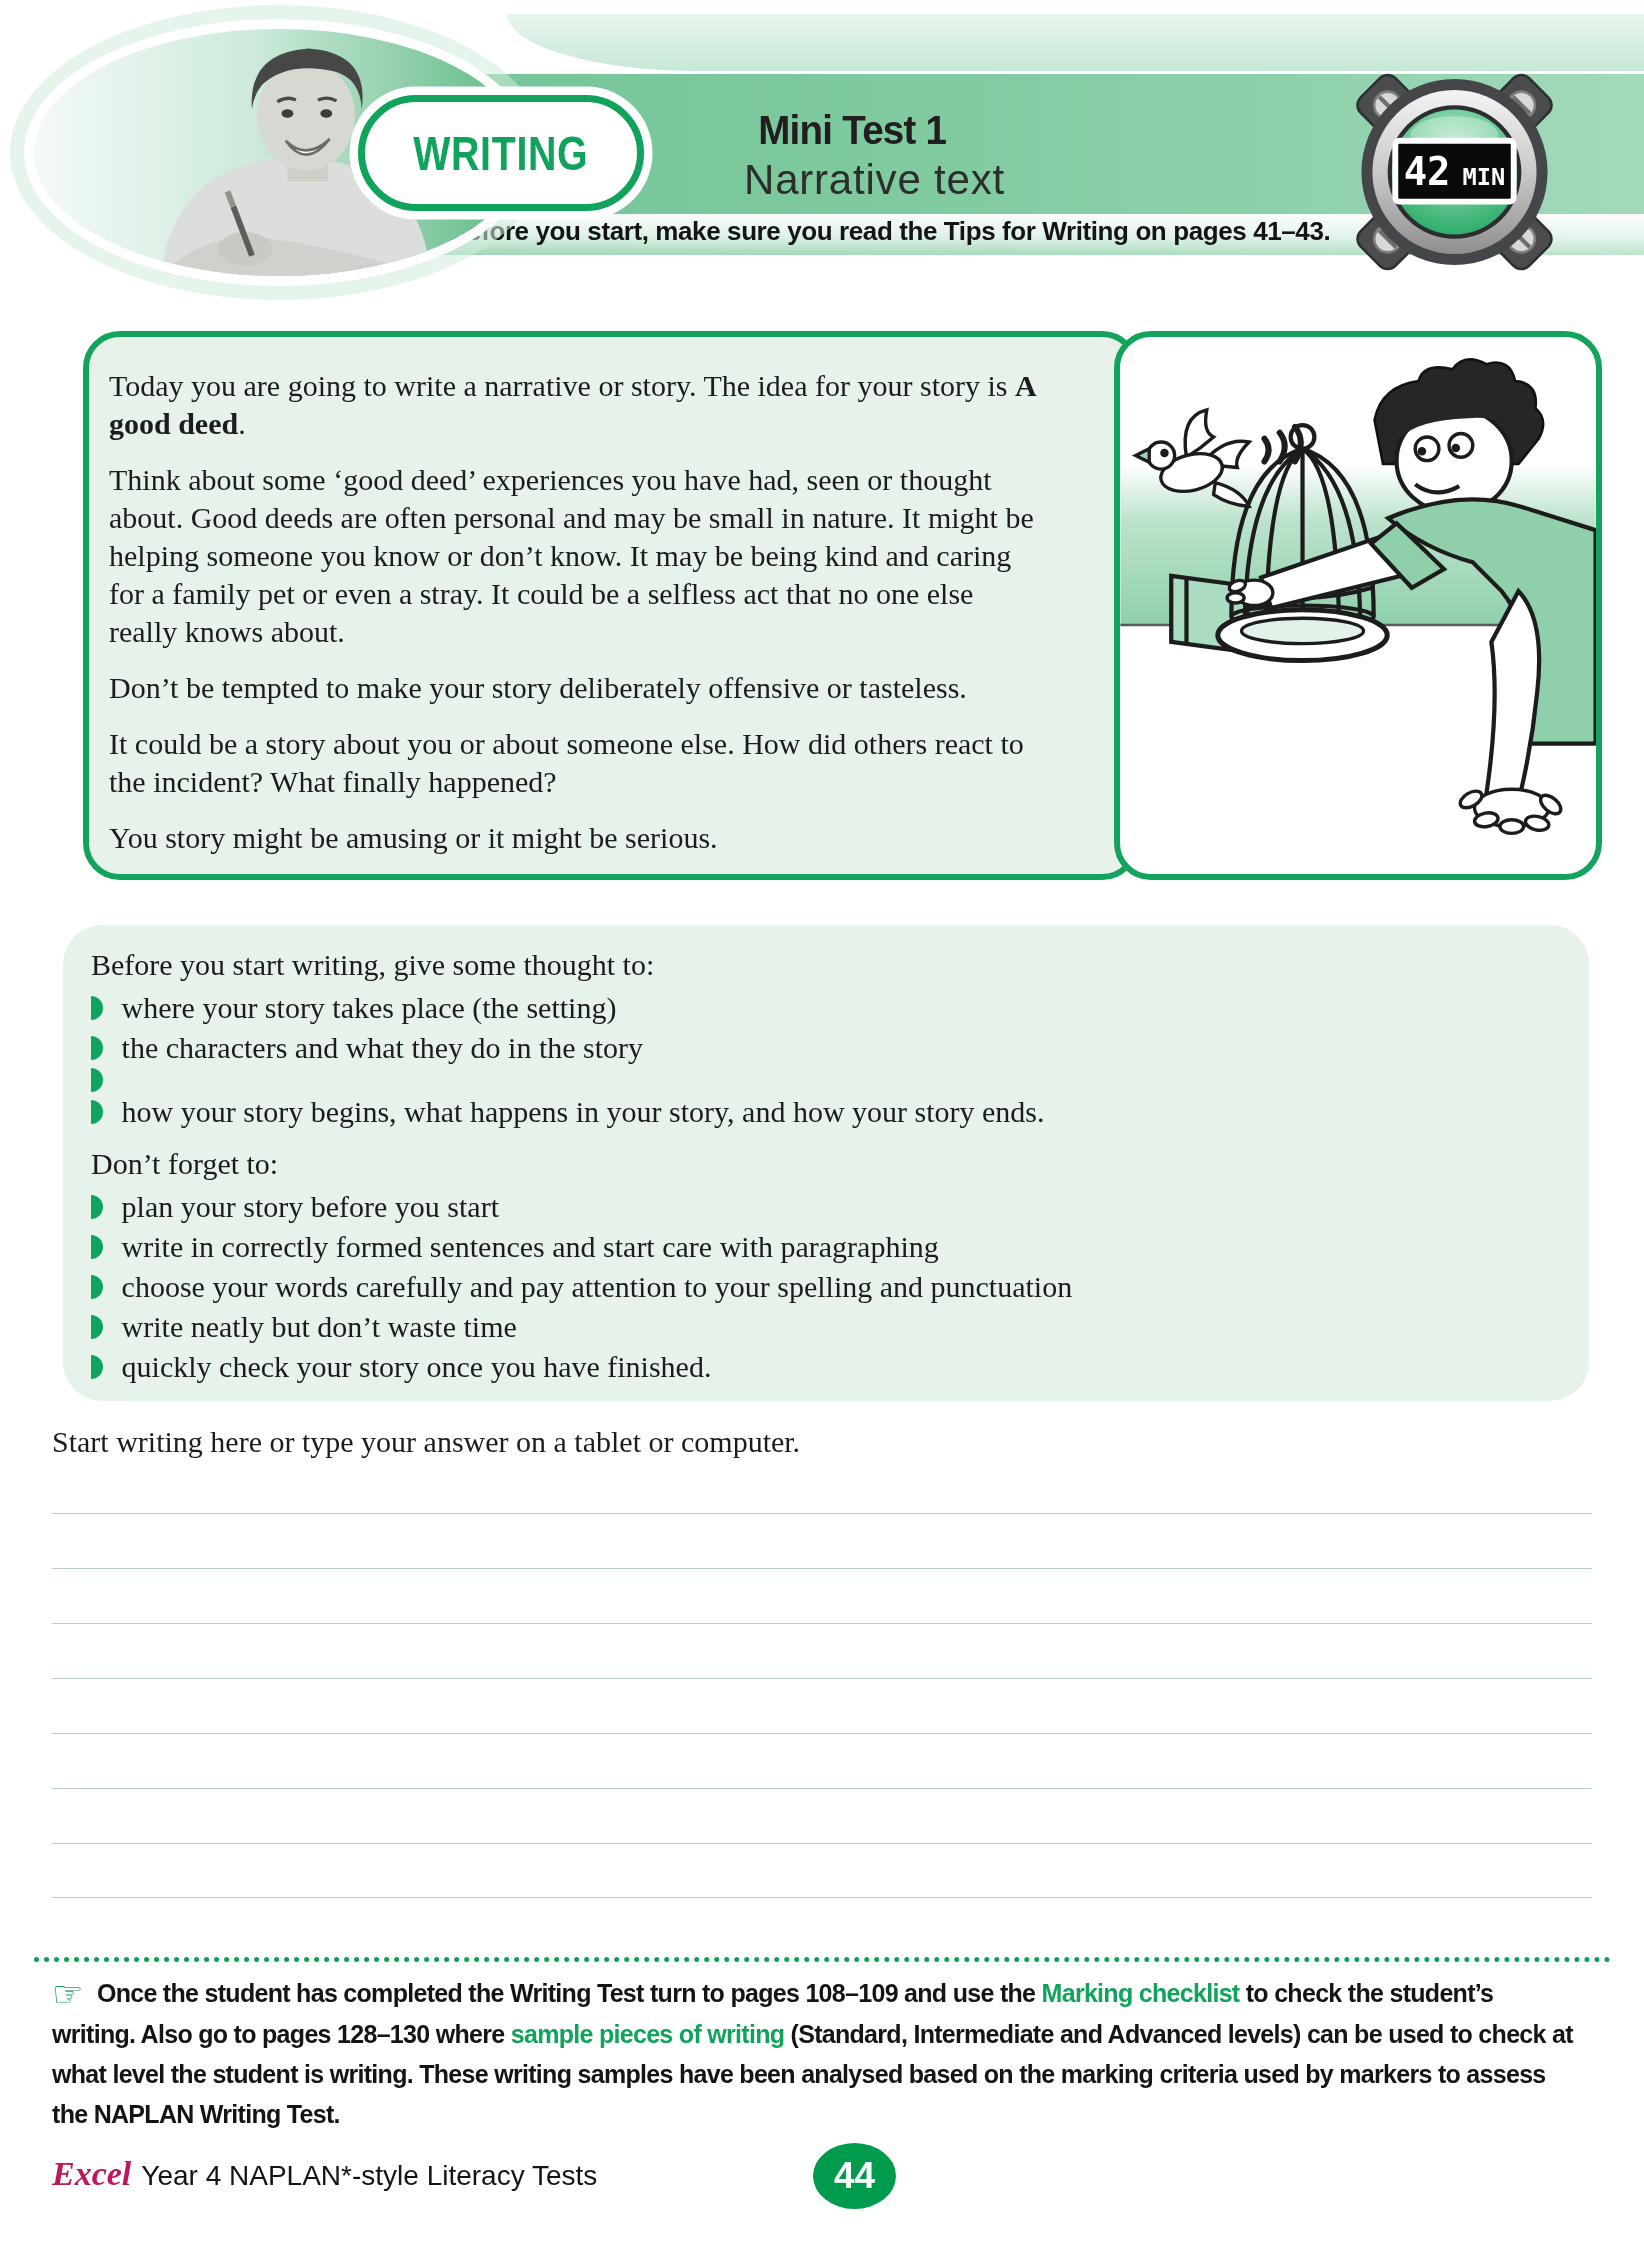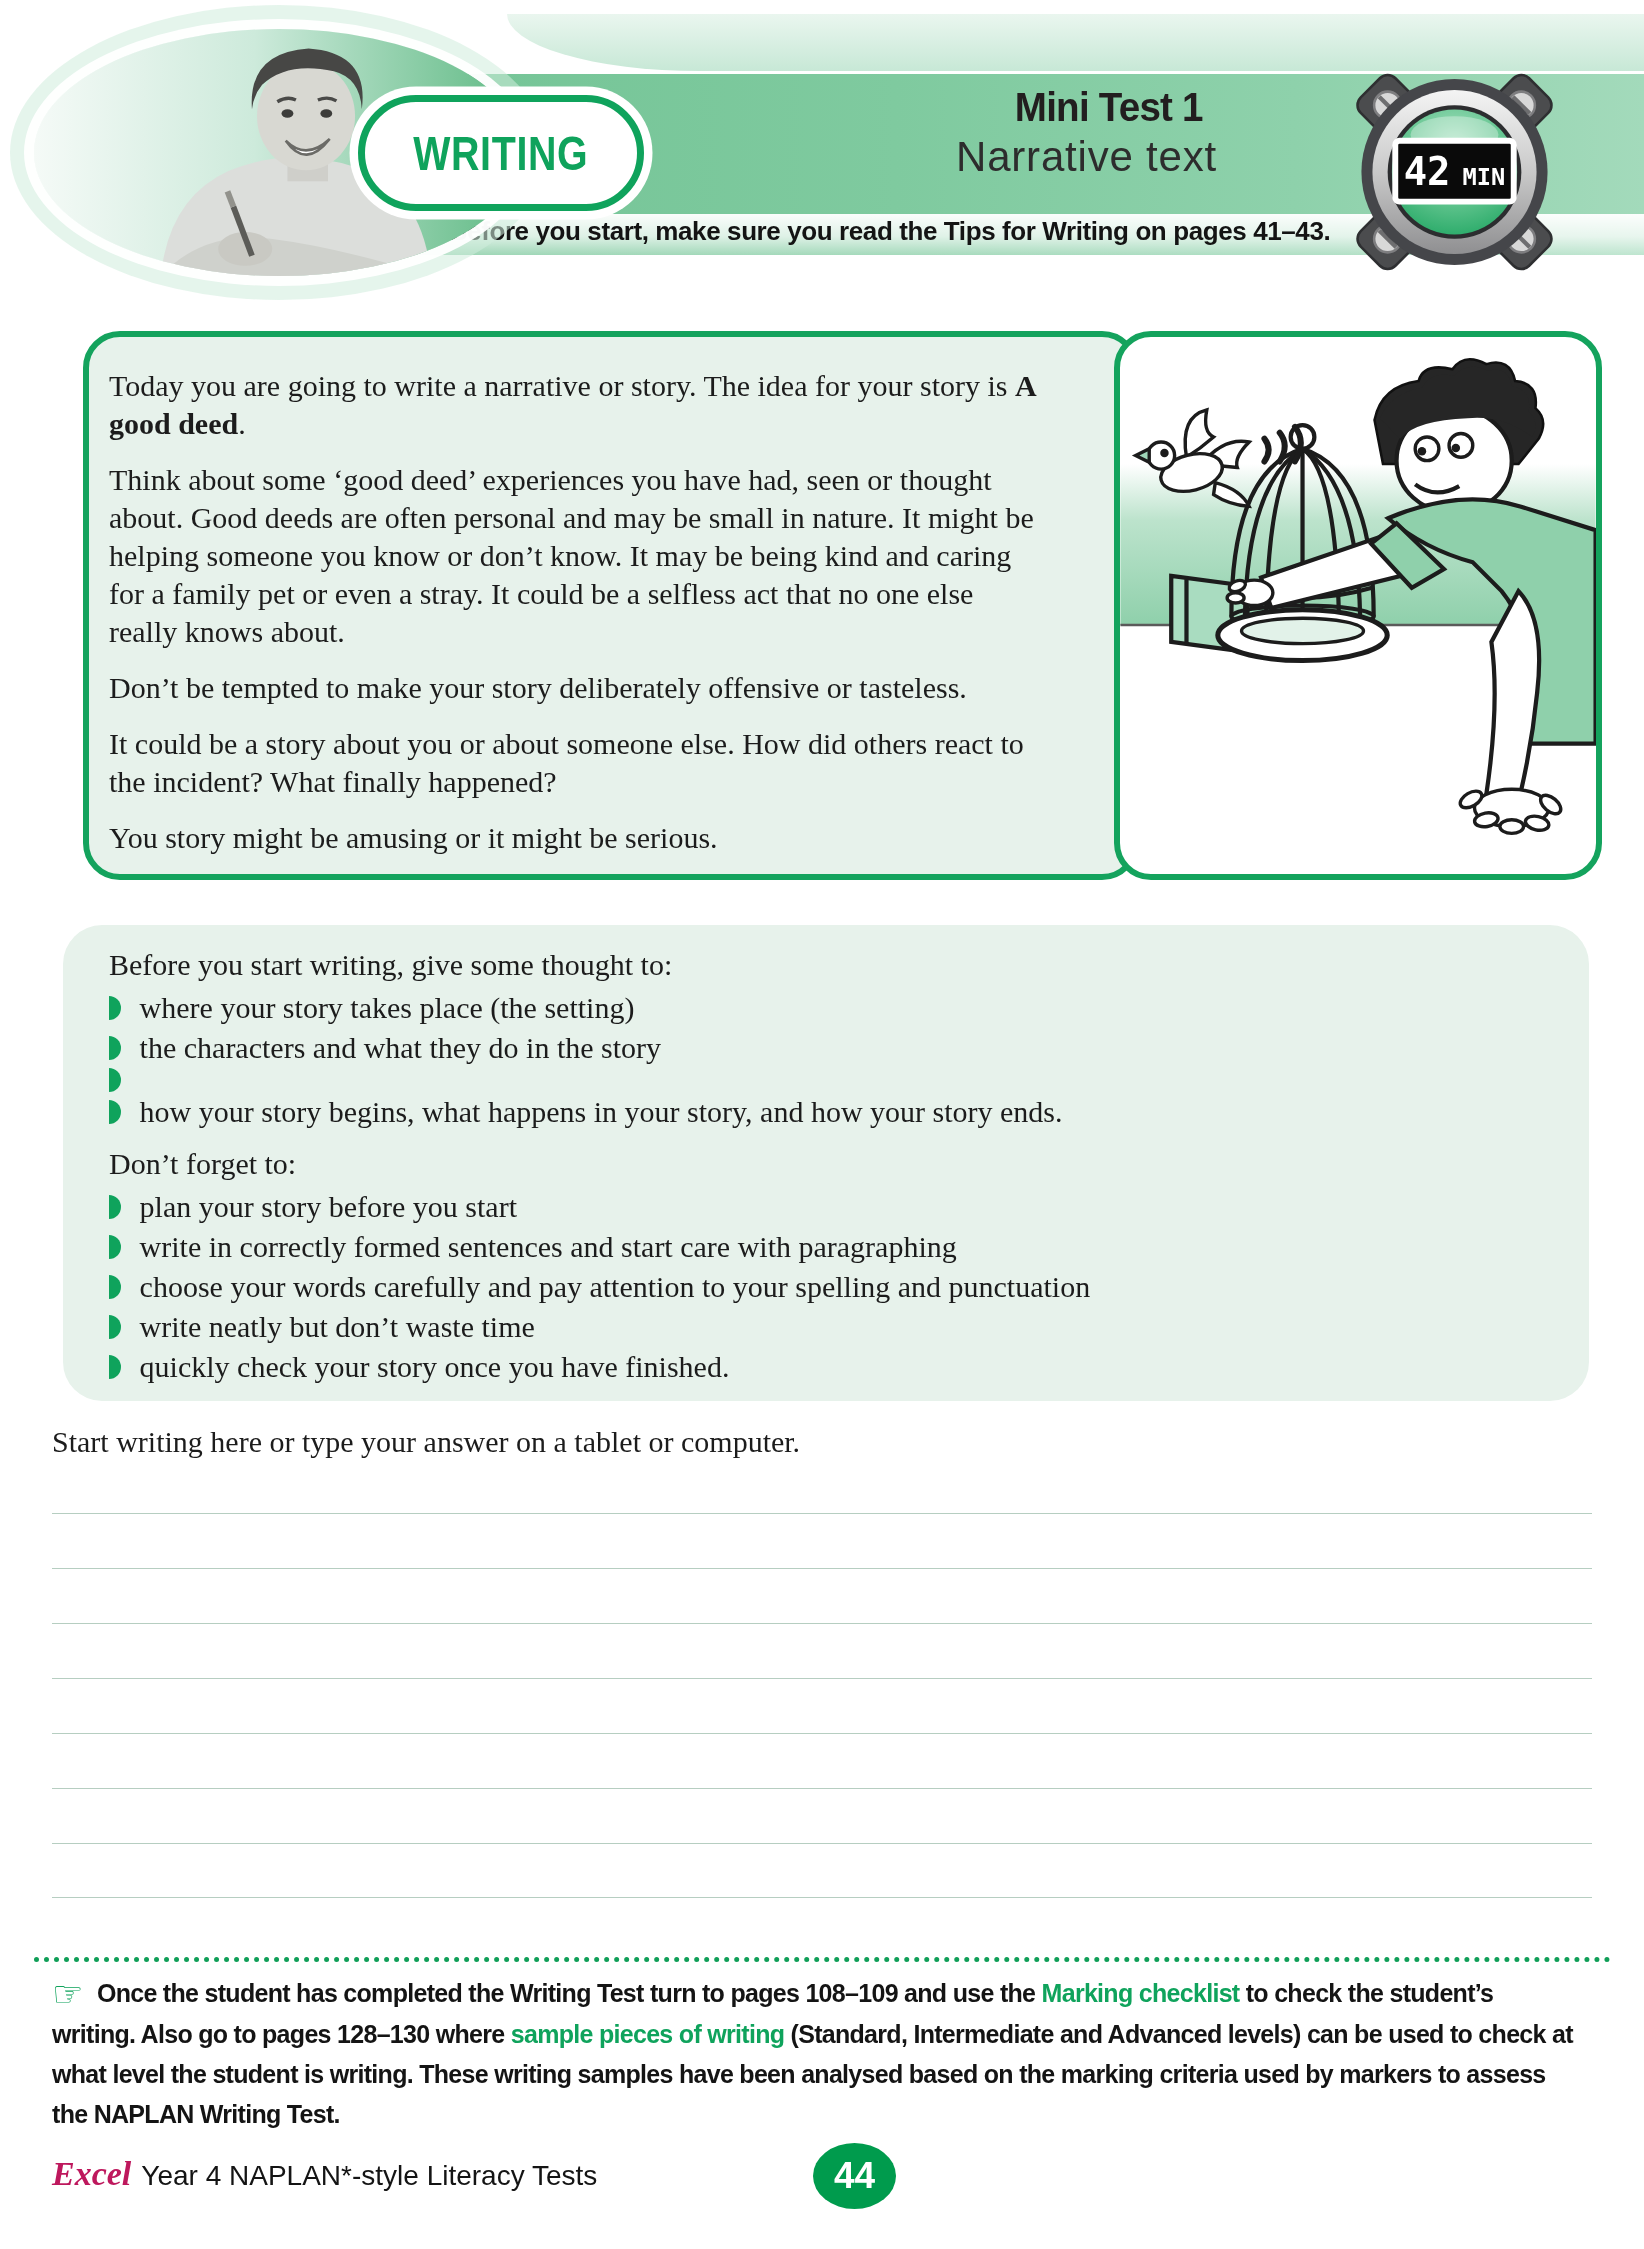--- a/index.html
+++ b/index.html
@@ -16,40 +16,40 @@
   .tips-text{position:absolute;left:433px;top:216px;width:913px;text-align:center;z-index:3;
         font-family:"Liberation Sans",sans-serif;font-weight:bold;font-size:26px;letter-spacing:-0.4px;color:#141414;}
   .photo{position:absolute;left:34px;top:29px;width:490px;height:247px;border-radius:50%;overflow:hidden;z-index:3;
         box-shadow:0 0 0 10px rgba(255,255,255,.95),0 0 0 24px rgba(208,236,220,.55);}
   .photo svg{display:block;width:100%;height:100%;}
   .pill{position:absolute;left:358px;top:95px;width:286px;height:116px;z-index:4;background:#fff;
         border:7.6px solid #0fa35c;border-radius:61px;box-sizing:border-box;
         display:flex;align-items:center;justify-content:center;box-shadow:0 0 0 8.5px #fff;}
   .pill span{font-family:"Liberation Sans",sans-serif;font-weight:bold;font-size:48px;color:#0fa35c;
         transform:scaleX(.82);transform-origin:center;white-space:nowrap;letter-spacing:0.8px;}
-  .titles{position:absolute;left:744px;top:84px;width:473px;text-align:right;z-index:3;}
+  .titles{position:absolute;left:744px;top:107px;width:473px;text-align:left;z-index:3;}
   .title-main{font-family:"Liberation Sans",sans-serif;font-weight:bold;font-size:41px;letter-spacing:-0.8px;
         color:#221e1f;transform:scaleX(.94);transform-origin:center;}
   .title-sub{font-family:"Liberation Sans",sans-serif;font-weight:normal;font-size:42px;color:#2d2d2d;
         margin-top:1.7px;letter-spacing:0.8px;}
   .timer{position:absolute;left:1347px;top:51px;width:215px;height:242px;z-index:5;}
   .timer .unit{text-transform:uppercase;}
 
   
   .prompt-box{position:absolute;left:83px;top:331px;width:1056px;height:549px;box-sizing:border-box;z-index:1;
         background:#e7f2eb;border:6.8px solid #14a35d;border-radius:37px;padding:30px 85px 0 20px;}
   .prompt-box p{margin:0 0 18px 0;font-size:30px;line-height:38px;color:#1c1c1c;}
   .prompt-box b{font-weight:bold;}
   .art-box{position:absolute;left:1114px;top:331px;width:488px;height:549px;box-sizing:border-box;z-index:1;
         background:#fff;border:6.8px solid #14a35d;border-radius:37px;overflow:hidden;}
   .art-box svg{display:block;width:100%;height:100%;}
 
   
   .plan-box{position:absolute;left:63px;top:925px;width:1526px;height:476px;box-sizing:border-box;z-index:1;
-        background:#e7f2eb;border-radius:39px;padding:20px 34px 0 46px;
+        background:#e7f2eb;border-radius:39px;padding:20px 34px 0 28px;
         font-size:30px;line-height:40px;color:#1c1c1c;}
   .plan-box .intro{margin:0 0 2.5px 0;}
   .plan-box .intro2{margin:12.7px 0 2.5px 0;}
   .li{display:flex;align-items:center;gap:18.6px;line-height:40px;}
   .blt{flex:0 0 auto;width:12px;height:24px;background:#0fa35c;border-radius:0 24px 24px 0;}
 
   
   .start-line{position:absolute;left:52px;top:1425px;margin:0;font-size:30px;color:#1c1c1c;z-index:1;}
   .rule{position:absolute;left:52px;width:1540px;height:0;border-top:1.7px solid #b6cec1;}
   .rule:nth-child(1){top:1513px;} .rule:nth-child(2){top:1568px;} .rule:nth-child(3){top:1623px;}

